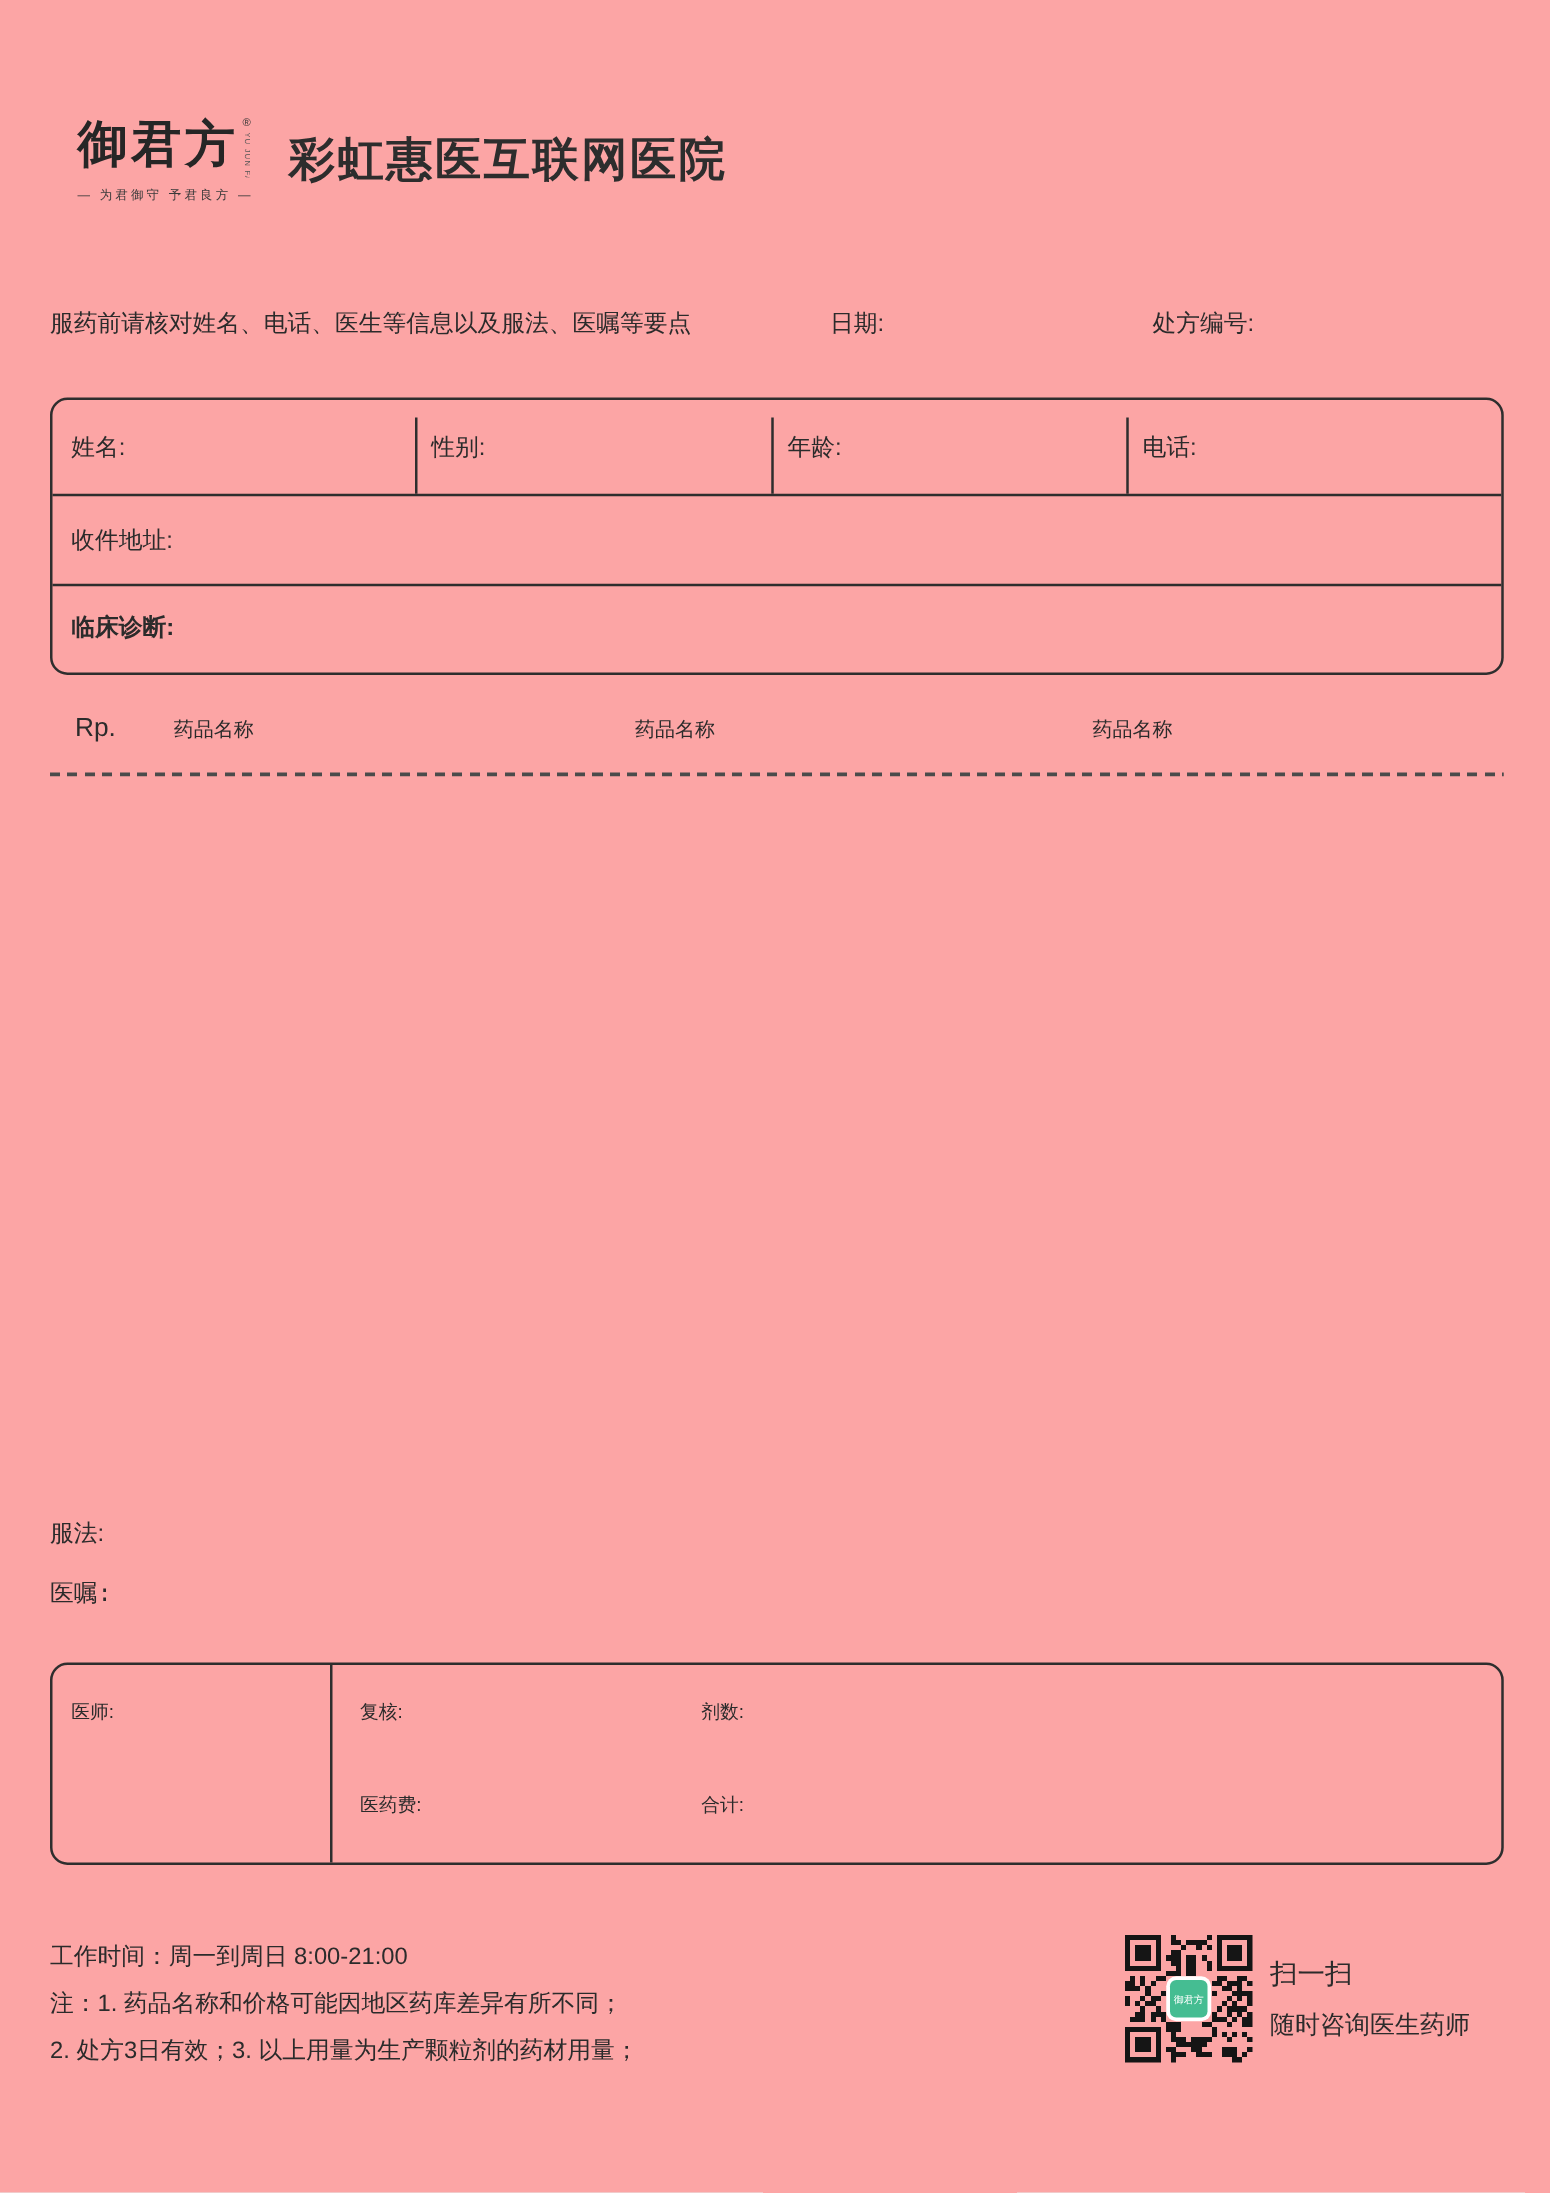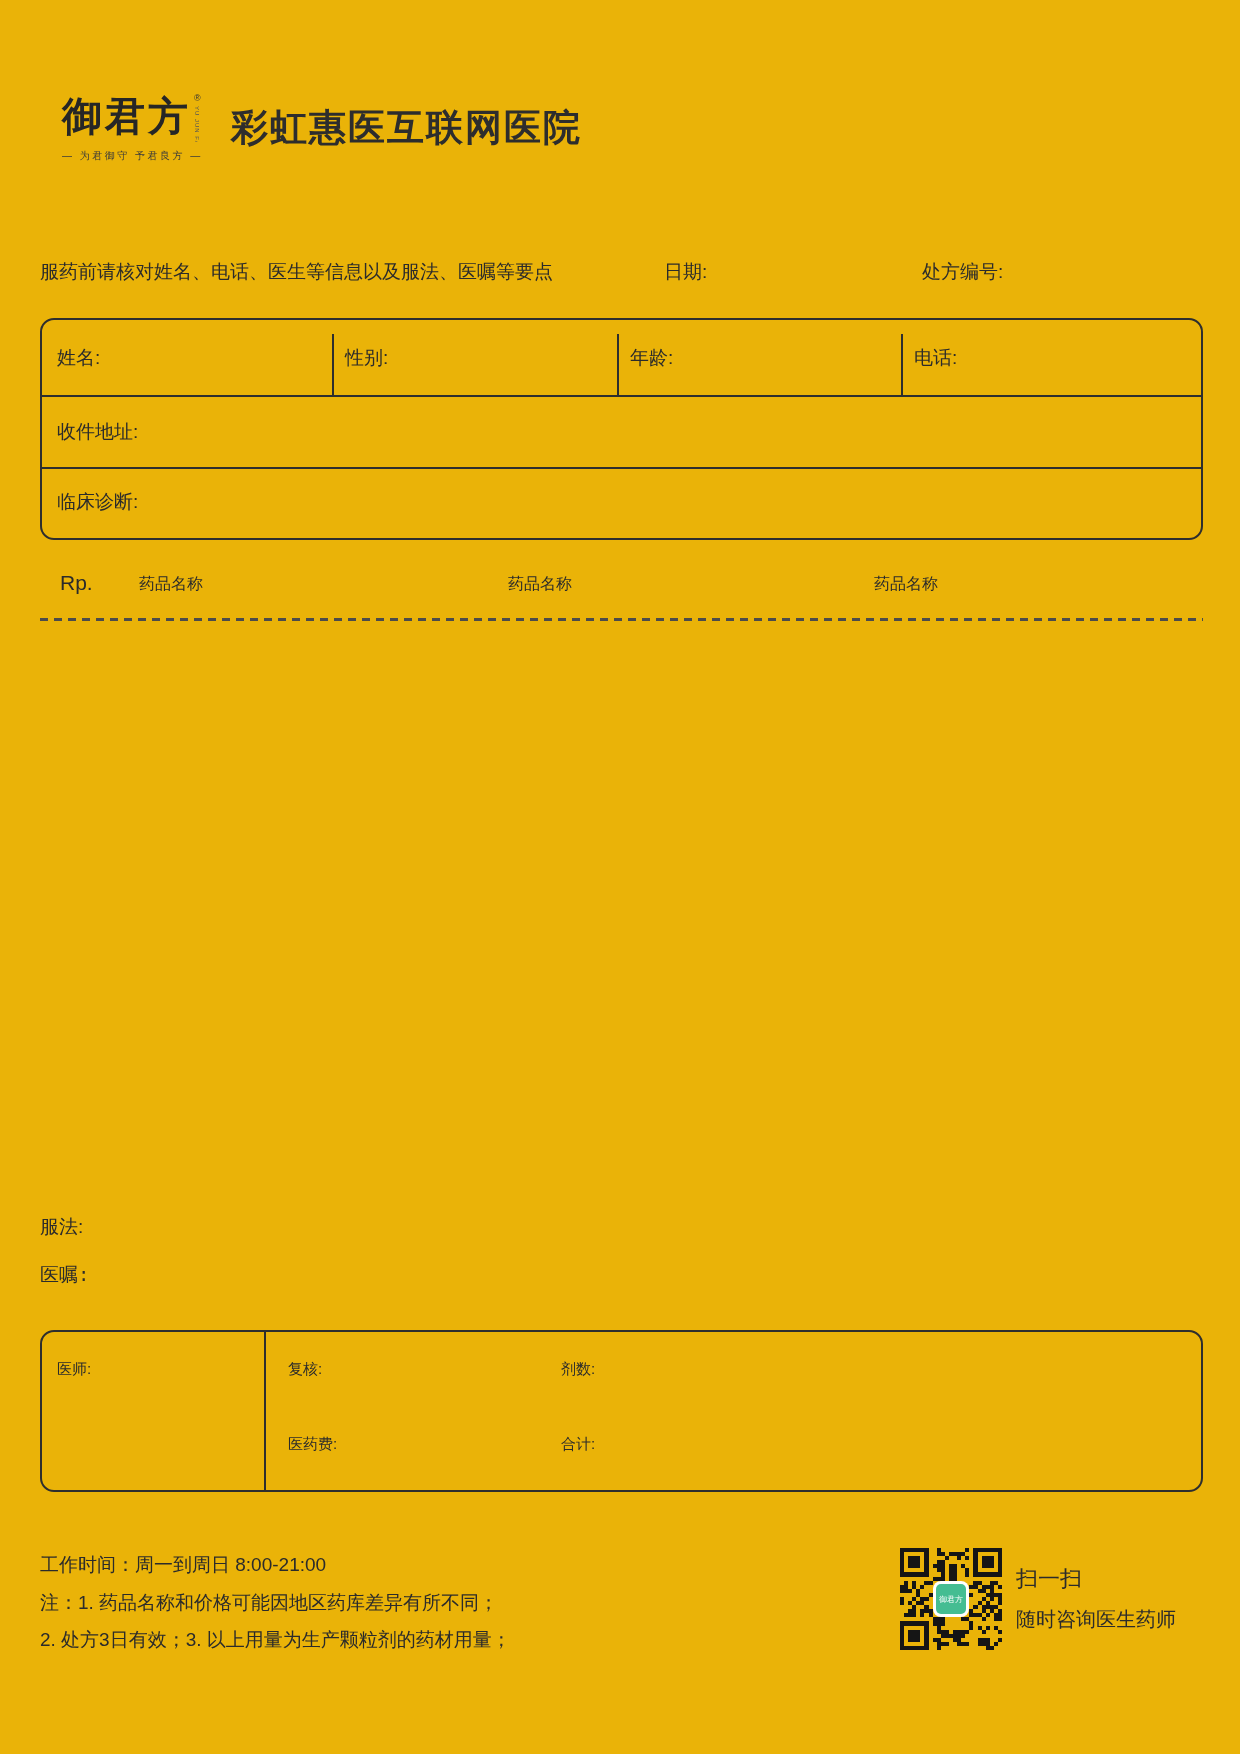--- a/index.html
+++ b/index.html
@@ -1,19 +1,19 @@
 <!DOCTYPE html>
 <html><head>
 <meta charset="utf-8">
 <style>
   * { margin:0; padding:0; box-sizing:border-box; }
   html,body { background:#e9e9e9; }
   .page {
     position:relative; width:1240px; height:1754px; margin:0 auto;
-    background:#eab308; overflow:hidden;
+    background:#fca5a5; overflow:hidden;
     font-family:"Liberation Sans","DejaVu Sans",sans-serif;
     color:#2b2b2b;
   }
   .abs { position:absolute; }
 
   
   .logo-block { left:62px; top:94px; }
   .logo-row { display:flex; align-items:flex-start; }
   .logo-text {
     font-family:"DejaVu Serif","Liberation Serif",serif;
@@ -27,31 +27,31 @@
   }
   .logo-tagline {
     margin-top:7px; font-size:10px; letter-spacing:2.5px; color:#3a3a3a; white-space:nowrap;
   }
   .hospital-title {
     left:231px; top:103px; font-size:37px; font-weight:800;
     letter-spacing:2px; color:#2d2d2d; white-space:nowrap;
   }
 
   
-  .notice-text { top:259px; font-size:19px; color:#2b2b2b; white-space:nowrap; }
+  .notice-text { top:246px; font-size:19px; color:#2b2b2b; white-space:nowrap; }
 
   
   .patient-box {
     left:40px; top:318px; width:1163px; height:222px;
     border:2.5px solid #2e2e2e; border-radius:14px;
   }
   .p-row { position:relative; width:100%; }
   .p-row1 { height:77px; border-bottom:2.5px solid #2e2e2e;padding-left:44px; }
   .p-row2 { height:72px; border-bottom:2.5px solid #2e2e2e; }
-  .p-row3 { height:65px; }
+  .p-row3 { height:65px;font-weight:bold; }
   .cell-label {
     position:absolute; top:50%; transform:translateY(-50%);
     font-size:19px; color:#2b2b2b; white-space:nowrap;
   }
   .vdiv { position:absolute; top:14px; bottom:0; width:2px; background:#2e2e2e; }
 
   
   .rp-label { left:60px; top:571px; font-size:21px; }
   .drug-col { top:574px; font-size:16px; white-space:nowrap; }
   .dashed-rule {

